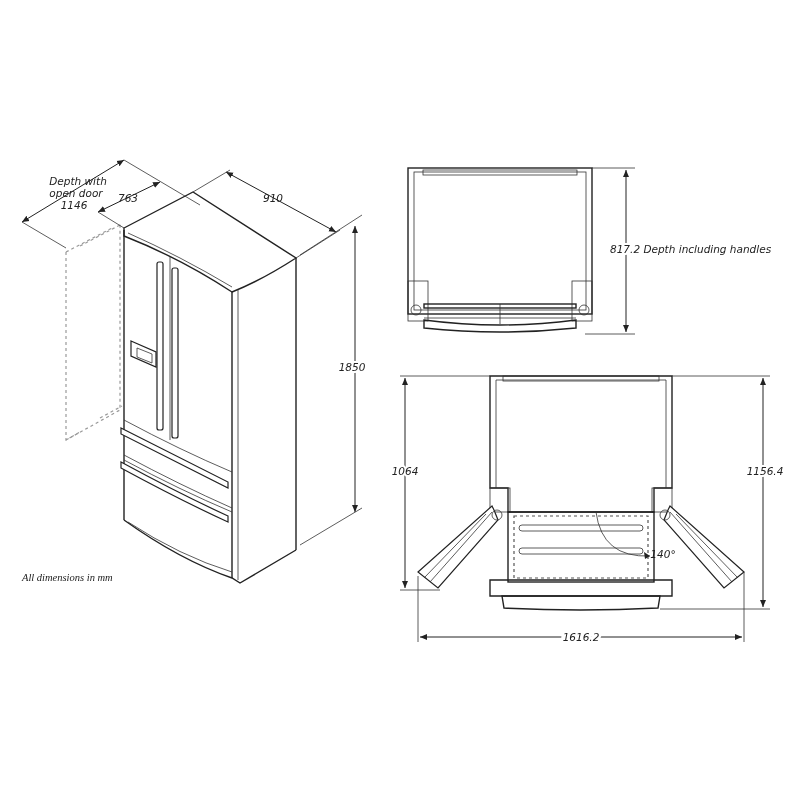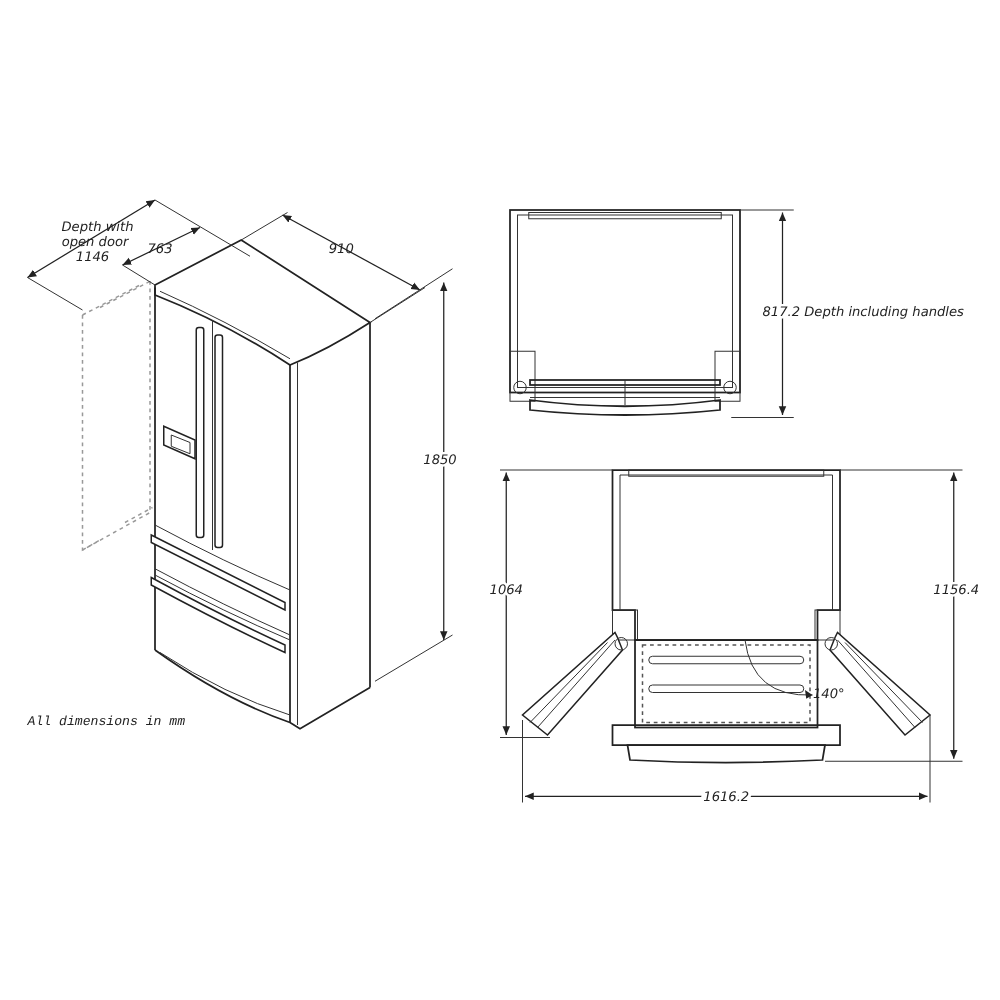--- a/index.html
+++ b/index.html
@@ -4,21 +4,21 @@
 <style>
   html, body { margin: 0; padding: 0; background: #ffffff; }
   body { width: 800px; height: 800px; position: relative; overflow: hidden; }
   svg { position: absolute; left: 0; top: 0; }
   .ln { stroke: #222; stroke-width: 1.4; fill: none; }
   .thin { stroke: #333; stroke-width: 0.8; fill: none; }
   .dim { stroke: #222; stroke-width: 1; fill: none; }
   .dash { stroke: #999; stroke-width: 1.2; fill: none; stroke-dasharray: 3 3; }
   .fillw { fill: #fff; stroke: #222; stroke-width: 1.2; }
   .lbl { font-family: "DejaVu Sans", sans-serif; font-style: italic; font-size: 10.5px; fill: #222; }
-  .note { position: absolute; left: 22px; top: 572px; font-family: Liberation Mono, monospace; font-style: italic; font-size: 10.5px; color: #222; }
+  .note { position: absolute; left: 22px; top: 572px; font-family: Liberation Serif, serif; font-style: italic; font-size: 10.5px; color: #222; }
 </style>
 </head>
 <body>
 
 <svg width="800" height="800" viewBox="0 0 800 800">
   <defs>
     <marker id="arr" markerWidth="8" markerHeight="8" refX="7" refY="4" orient="auto-start-reverse" markerUnits="userSpaceOnUse">
       <path d="M0,1 L7,4 L0,7 Z" fill="#222"></path>
     </marker>
   </defs>

